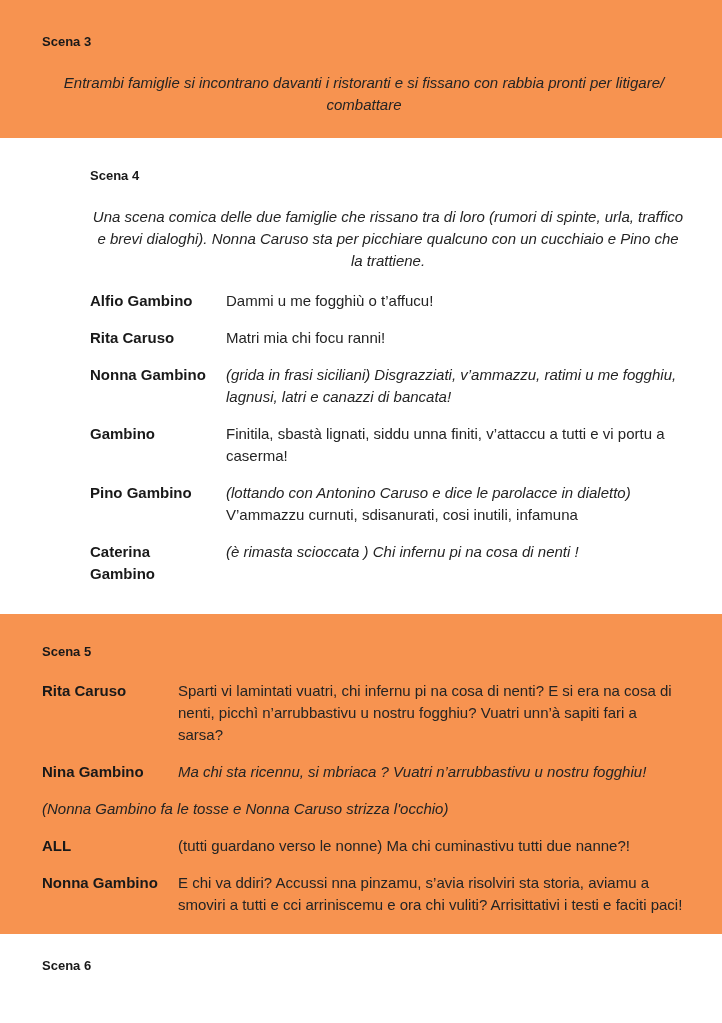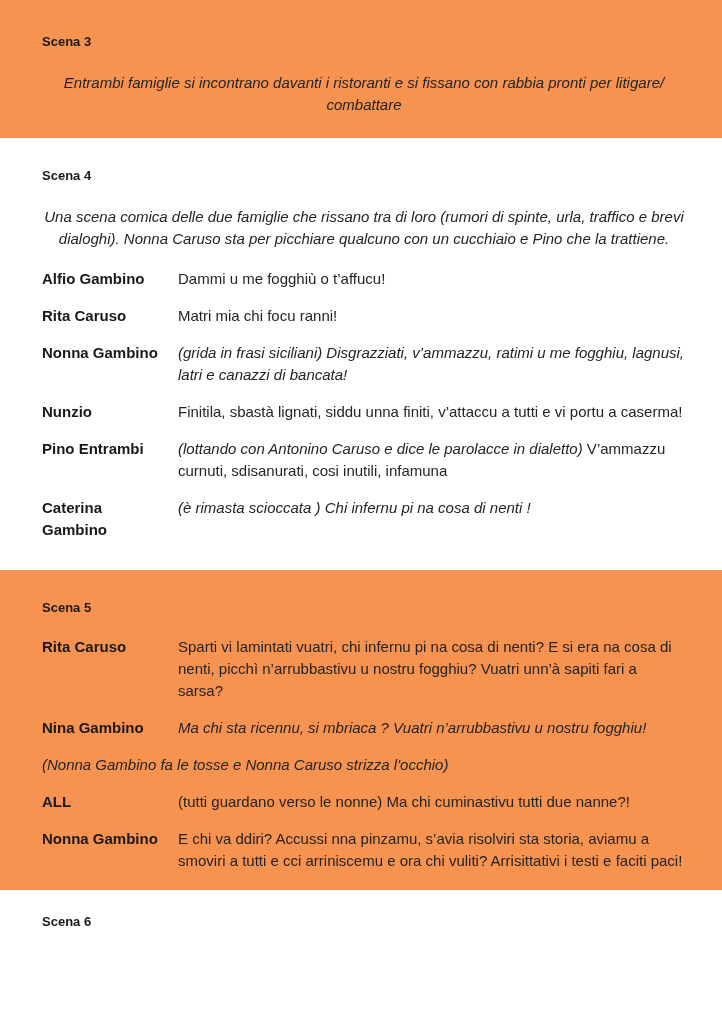--- a/index.html
+++ b/index.html
@@ -18,21 +18,21 @@
     font-style:italic; margin-top:20px; line-height:22px; color:#242424;text-align:center;
   }
   .dialogues { margin-top:18px; }
   .row { display:flex; margin-bottom:15px; line-height:22px; }
   .speaker { flex:0 0 136px; font-weight:700; color:#191919; padding-right:8px; }
   .line { flex:1; color:#242424; }
   .stage { font-style:italic; }
 
   
   .s3 { padding-top:32px; padding-bottom:22px; }
-  .s4 { padding-top:28px; padding-bottom:14px; }
+  .s4 { padding-top:28px; padding-bottom:14px;margin-left:48px; }
   .s5 { padding-top:28px; padding-bottom:18px; }
   .s6 { padding-top:22px; }
 </style>
 </head>
 <body>
 
 <div class="banner section s3">
   <div class="scene-title">Scena 3</div>
   <div class="scene-desc">Entrambi famiglie si incontrano davanti i ristoranti e si fissano con rabbia  pronti per litigare/ combattare</div>
 </div>
@@ -47,25 +47,25 @@
     </div>
     <div class="row">
       <div class="speaker">Rita Caruso</div>
       <div class="line"><span class="stage"></span><span>Matri mia chi focu ranni!</span></div>
     </div>
     <div class="row">
       <div class="speaker">Nonna Gambino</div>
       <div class="line"><span class="stage">(grida in frasi siciliani) Disgrazziati, v’ammazzu, ratimi u me fogghiu, lagnusi, latri e canazzi di bancata!</span><span></span></div>
     </div>
     <div class="row">
-      <div class="speaker">Nunzio</div>
+      <div class="speaker">Gambino</div>
       <div class="line"><span class="stage"></span><span>Finitila, sbastà lignati, siddu unna finiti, v’attaccu a tutti e vi portu a caserma!</span></div>
     </div>
     <div class="row">
-      <div class="speaker">Pino Entrambi</div>
+      <div class="speaker">Pino Gambino</div>
       <div class="line"><span class="stage">(lottando con Antonino Caruso e dice le parolacce in dialetto)</span><span> V’ammazzu curnuti, sdisanurati, cosi inutili, infamuna</span></div>
     </div>
     <div class="row">
       <div class="speaker">Caterina Gambino</div>
       <div class="line"><span class="stage">(è rimasta scioccata ) Chi infernu pi na cosa di nenti !</span><span></span></div>
     </div>
   </div>
 </div>
 
 <div class="banner section s5">

